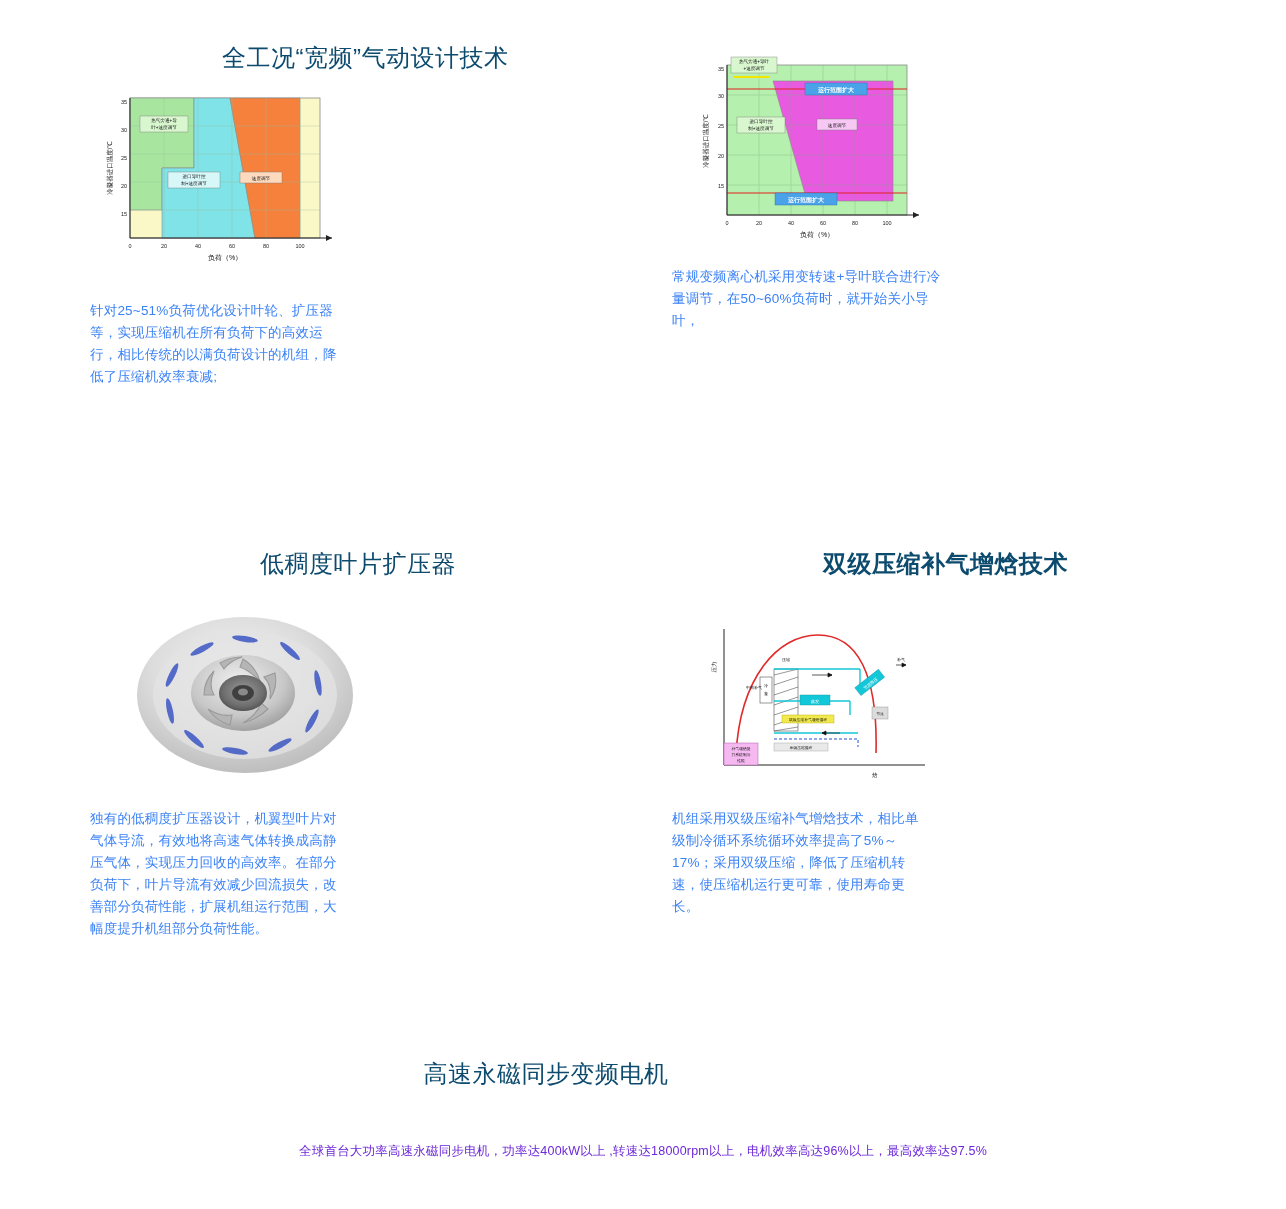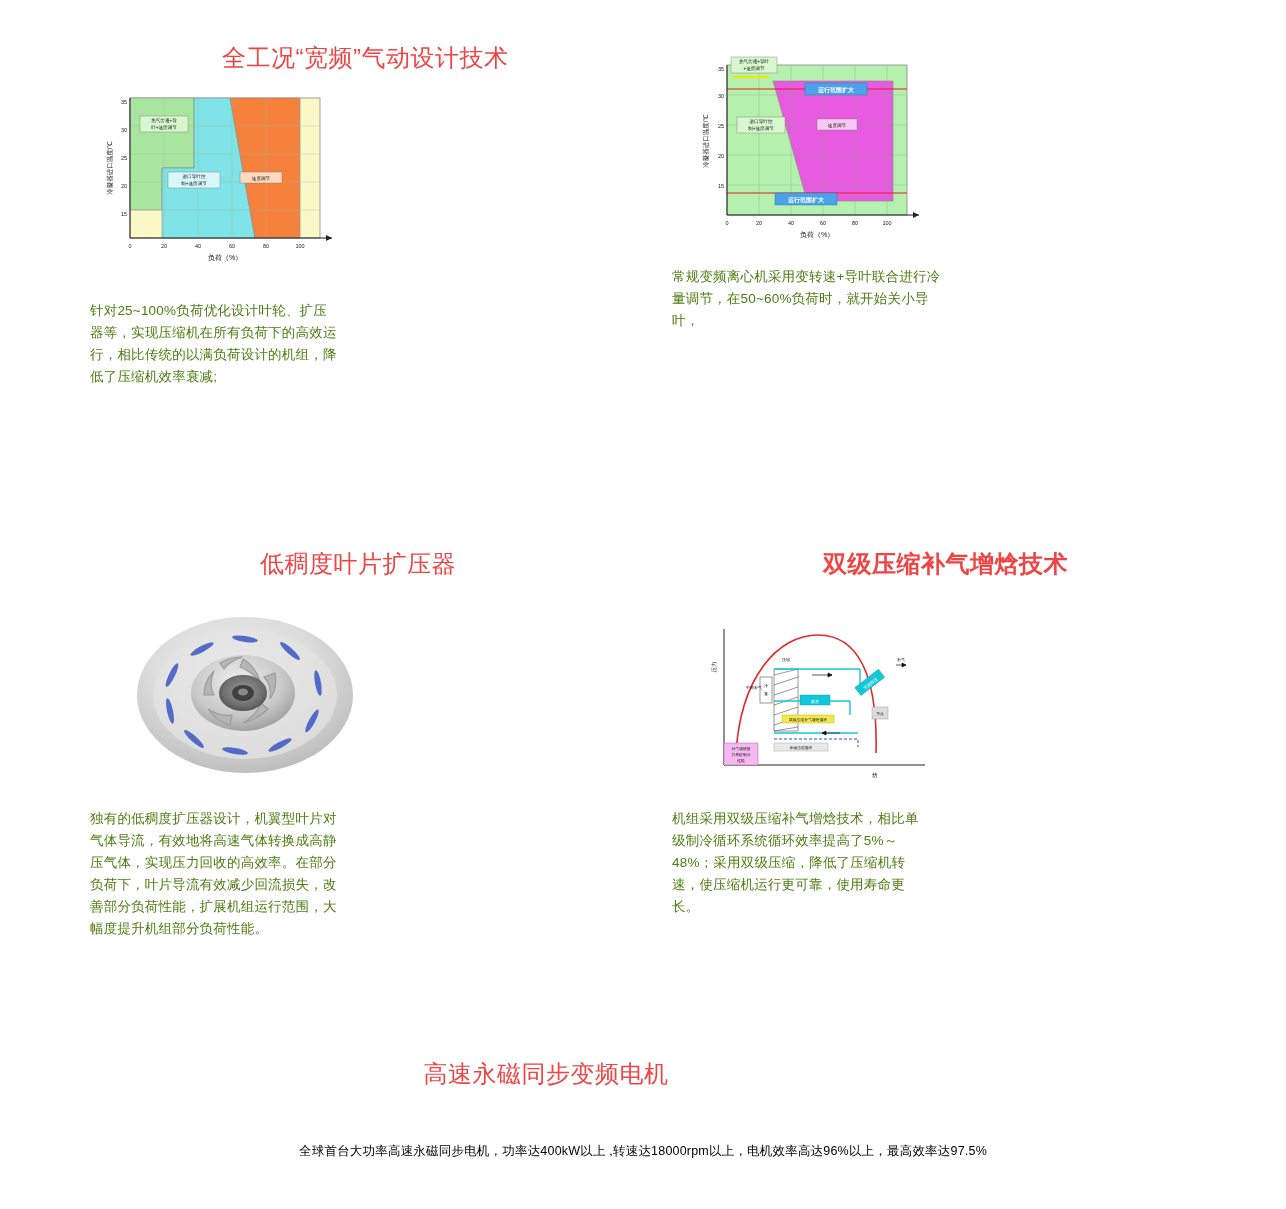--- a/index.html
+++ b/index.html
@@ -17,31 +17,31 @@
     width: 1286px;
     height: 1209px;
     overflow: hidden;
   }
 
   
   .sec-title {
     position: absolute;
     font-size: 24px;
     font-weight: 400;
-    color: #ef4444;
+    color: #0c4a6e;
     letter-spacing: 0.5px;
     white-space: nowrap;
   }
 
   
   .body-text {
     position: absolute;
     font-size: 13.5px;
     line-height: 22px;
-    color: #4d7c0f;
+    color: #3b82f6;
     letter-spacing: 0.2px;
   }
 
   
   .chart1-wrap {
     position: absolute;
     left: 100px;
     top: 90px;
     width: 240px;
     height: 180px;
@@ -69,21 +69,21 @@
     position: absolute;
     left: 700px;
     top: 615px;
     width: 235px;
     height: 165px;
   }
 
   .footer-note {
     position: absolute;
     font-size: 12.5px;
-    color: #000000;
+    color: #6d28d9;
     left: 0;
     width: 1286px;
     text-align: center;
     letter-spacing: 0.2px;
   }
 </style>
 </head>
 <body>
 
 <div class="page">
@@ -142,21 +142,21 @@
         <text x="64" y="39">叶+速度调节</text>
         <rect x="68" y="82" width="52" height="16" fill="#d8f7f9" stroke="#777" stroke-width="0.4"></rect>
         <text x="94" y="88">进口导叶控</text>
         <text x="94" y="95">制+速度调节</text>
         <rect x="140" y="82" width="42" height="11" fill="#fdd9bd" stroke="#777" stroke-width="0.4"></rect>
         <text x="161" y="90">速度调节</text>
       </g>
     </svg>
   </div>
 
-  <div class="body-text" style="left:90px; top:300px; width:250px;">针对25~100%负荷优化设计叶轮、扩压器等，实现压缩机在所有负荷下的高效运行，相比传统的以满负荷设计的机组，降低了压缩机效率衰减;</div>
+  <div class="body-text" style="left:90px; top:300px; width:250px;">针对25~51%负荷优化设计叶轮、扩压器等，实现压缩机在所有负荷下的高效运行，相比传统的以满负荷设计的机组，降低了压缩机效率衰减;</div>
 
   <div class="chart2-wrap">
     <svg class="chart-svg" width="230" height="195" viewBox="0 0 230 195" xmlns="http://www.w3.org/2000/svg">
       <rect x="30" y="10" width="180" height="150" fill="#b6f0ae" stroke="#888" stroke-width="0.8"></rect>
 
       <polygon points="76,26 196,26 196,146 110,146" fill="#e85ae0" stroke="#888" stroke-width="0.6"></polygon>
 
       <g stroke="#7fae7f" stroke-width="0.5" opacity="0.7">
         <line x1="30" y1="40" x2="210" y2="40"></line>
         <line x1="30" y1="70" x2="210" y2="70"></line>
@@ -332,19 +332,19 @@
           <path d="M140 118 L122 118"></path>
             <polygon points="122,118 126,116 126,120" fill="#111"></polygon>
           <path d="M196 50 L206 50"></path>
             <polygon points="206,50 202,48 202,52" fill="#111"></polygon>
         </g>
         <text x="197" y="46" font-size="4" fill="#111">补气</text>
       </g>
     </svg>
   </div>
 
-  <div class="body-text" style="left:672px; top:808px; width:250px;">机组采用双级压缩补气增焓技术，相比单级制冷循环系统循环效率提高了5%～48%；采用双级压缩，降低了压缩机转速，使压缩机运行更可靠，使用寿命更长。</div>
+  <div class="body-text" style="left:672px; top:808px; width:250px;">机组采用双级压缩补气增焓技术，相比单级制冷循环系统循环效率提高了5%～17%；采用双级压缩，降低了压缩机转速，使压缩机运行更可靠，使用寿命更长。</div>
 
   <div class="sec-title" style="left:0; top:1058px; width:1092px; text-align:center;">高速永磁同步变频电机</div>
 
   <div class="footer-note" style="top:1143px;">全球首台大功率高速永磁同步电机，功率达400kW以上 ,转速达18000rpm以上，电机效率高达96%以上，最高效率达97.5%</div>
 
 </div>
 
 </body></html>

